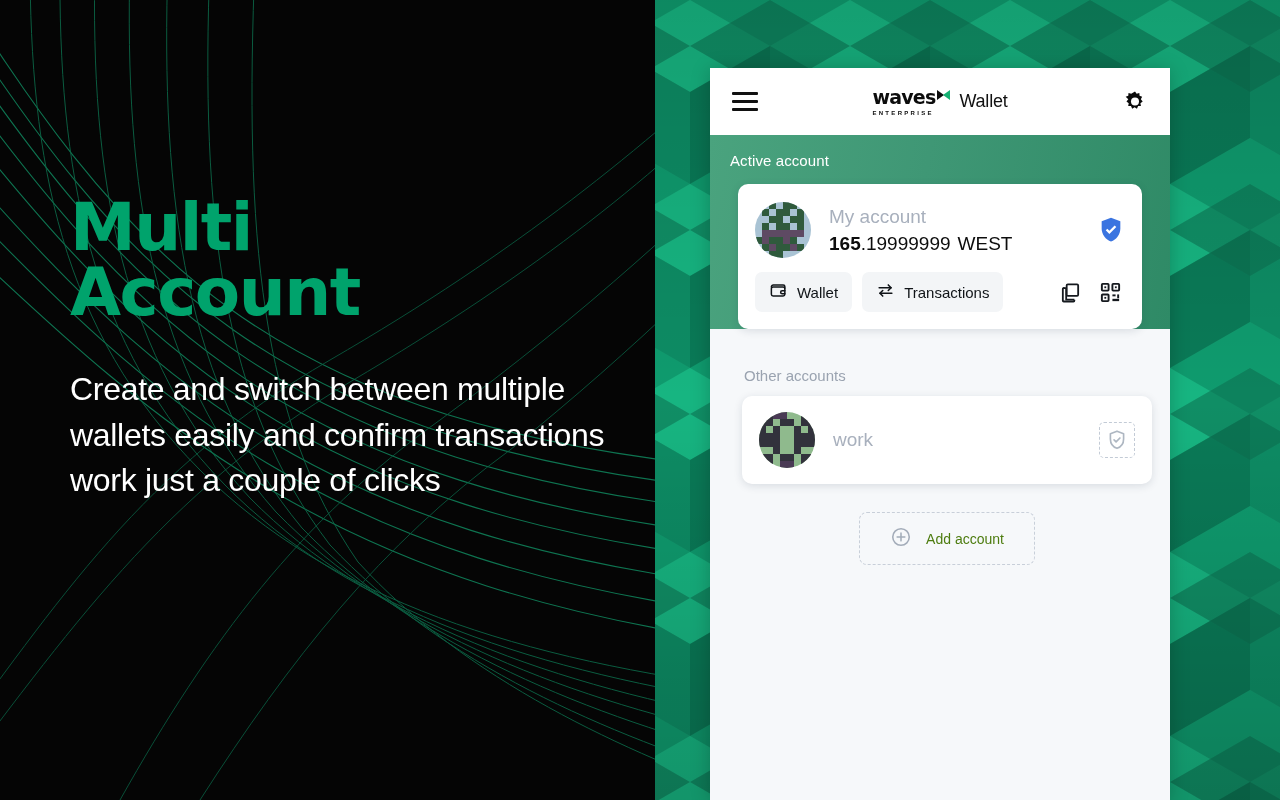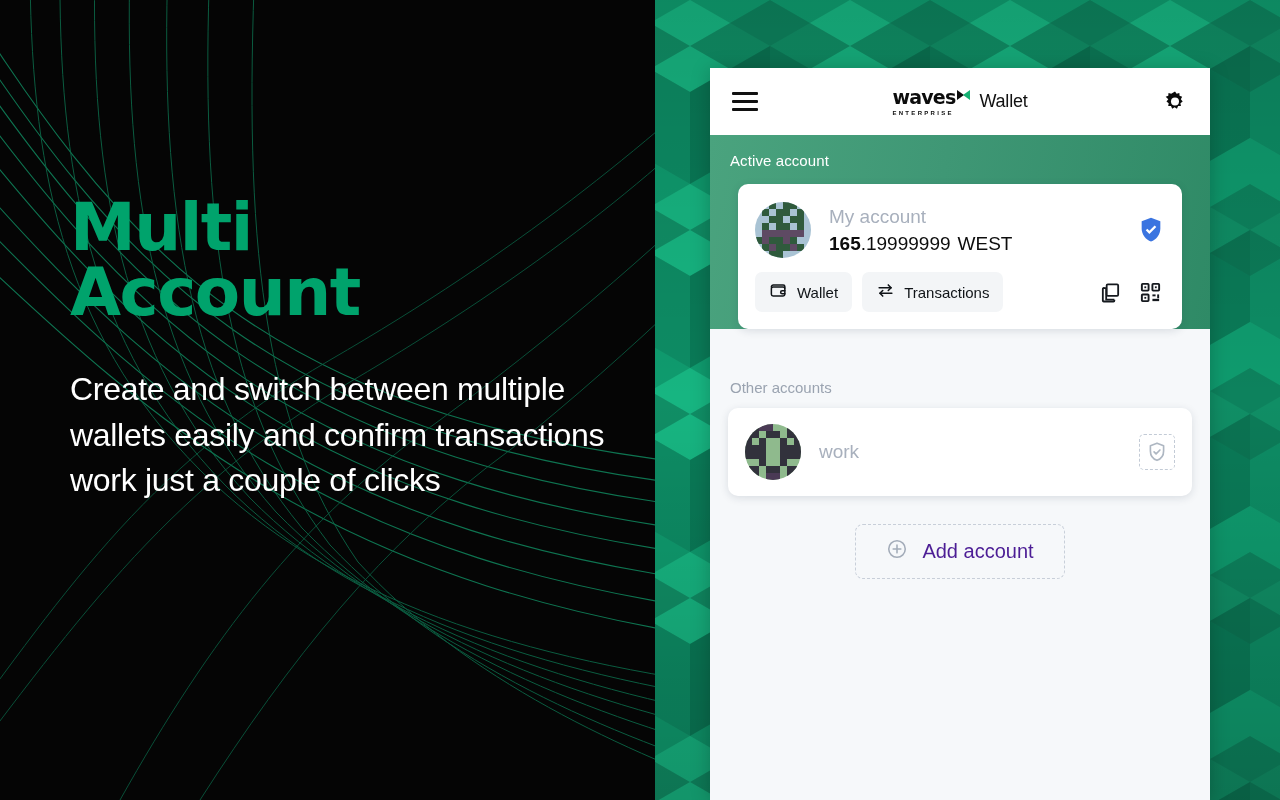--- a/index.html
+++ b/index.html
@@ -33,21 +33,21 @@
   }
 
   
   .cubes {
     position:absolute; left:610px; top:0; width:670px; height:800px;
     overflow:hidden; background:#0f9b6e;
   }
 
   
   .panel {
-    position:absolute; left:710px; top:68px; width:500px; height:732px;
+    position:absolute; left:710px; top:68px; width:460px; height:732px;
     background:#f6f8fa; z-index:10;
     box-shadow:0 2px 18px rgba(0,0,0,.22);
     display:flex; flex-direction:column;
   }
 
   
   .pheader {
     height:67px; background:#ffffff; flex:0 0 67px;
     display:flex; align-items:center; padding:0 22px;
     position:relative;
@@ -119,36 +119,36 @@
     display:flex; align-items:center; gap:9px;
     background:#f3f5f7; border:none; border-radius:7px;
     padding:9px 14px; font-size:15px; color:#101418; cursor:pointer;
     font-family:"Liberation Sans", sans-serif;
   }
   .icon-btn { cursor:pointer; display:flex; align-items:center; justify-content:center;
     width:30px; height:30px; }
   .spacer { flex:1 1 auto; }
 
   
-  .others { padding:16px 18px; }
+  .others { padding:4px 18px;margin-left:14px; }
   .others-title { font-size:15px; color:#9aa3b0; padding:34px 2px 12px 2px; }
   .row-card {
     background:#fff; border-radius:10px; box-shadow:0 2px 9px rgba(25,40,60,.13);
     display:flex; align-items:center; padding:16px 17px; cursor:pointer;
   }
   .dashed-shield {
     width:36px; height:36px; border:1px dashed #c3cbd6; border-radius:5px;
     display:flex; align-items:center; justify-content:center; flex:0 0 36px;
   }
   .add-wrap { display:flex; justify-content:center; padding-top:28px; }
   .add-btn {
     display:flex; align-items:center; gap:14px;
     border:1px dashed #c8cfd9; border-radius:8px;
     background:transparent; padding:13px 30px; cursor:pointer;
-    color:#4c1d95; font-size:20px; font-family:"Liberation Sans", sans-serif;
+    color:#4d7c0f; font-size:14px; font-family:"Liberation Sans", sans-serif;
   }
 </style>
 </head>
 <body>
 
 <div class="stage">
 
   <div class="cubes">
     <svg width="670" height="800" viewBox="0 0 670 800" preserveAspectRatio="none">
       <defs>

